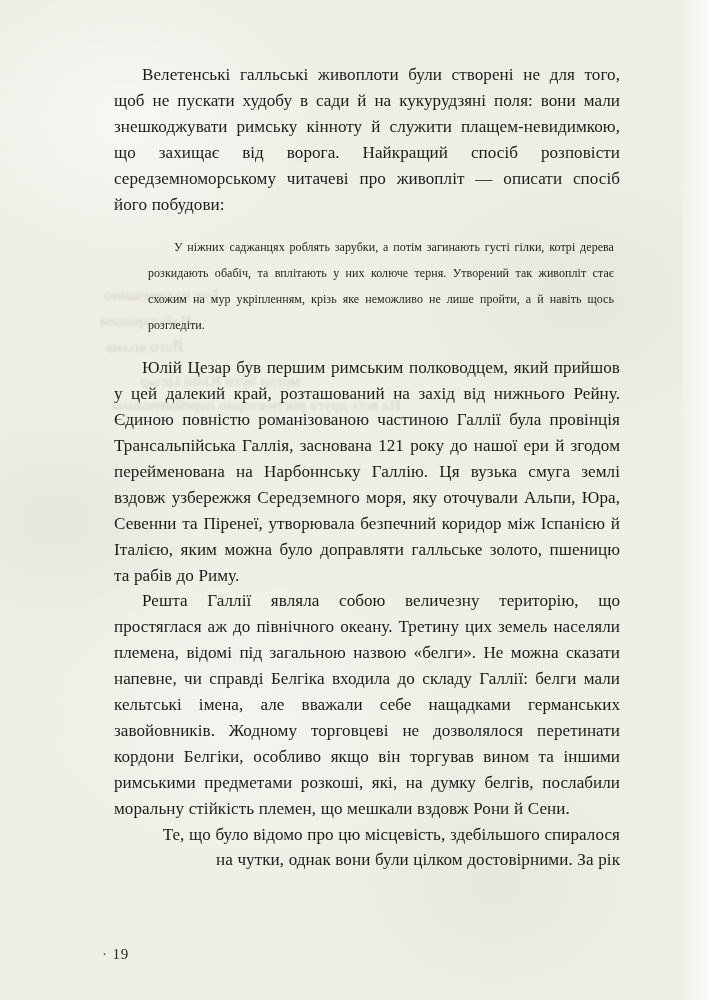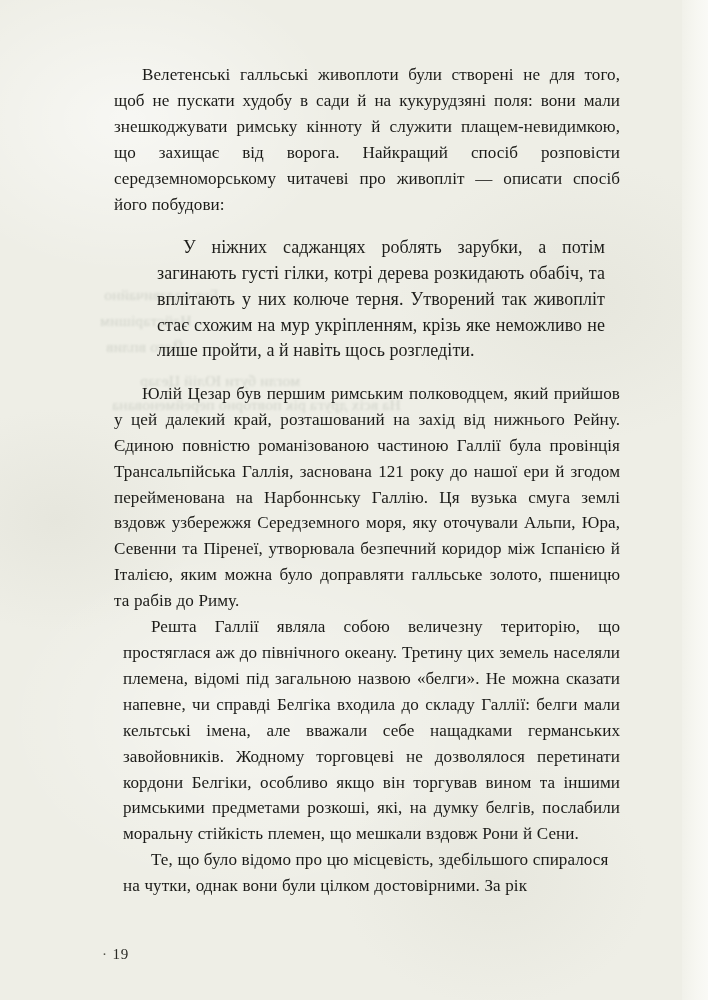--- a/index.html
+++ b/index.html
@@ -74,40 +74,40 @@
     margin: 0;
     font-size: 17.1px;
     line-height: 25.9px;
     color: #1b1b18;
     text-align: justify;
     text-indent: 28px;
     letter-spacing: .05px;
     word-spacing: .3px;
     -webkit-font-smoothing: antialiased;
   }
-  p.body:last-of-type { text-align: left; }
+  p.body:last-of-type { text-align: right; }
 
   
   #quote-block {
     margin: 18px 0 17px 0;
     padding-left: 30px;
     padding-right: 2px;
   }
   #quote-block p {
-    margin: 13px;
-    font-size: 18px;
+    margin: 4px;
+    font-size: 12px;
     line-height: 25.7px;
     color: #1e1e1b;
     text-align: justify;
     text-indent: 26px;
     letter-spacing: .05px;
   }
 
   
-  p.body + p.body { margin-top: 0; margin-left: 9px; }
+  p.body + p.body { margin-top: 0; }
 
   
   #folio {
     position: absolute;
     left: 102px;
     top: 946px;
     font-size: 15px;
     color: #2a2a25;
     letter-spacing: .6px;
   }

